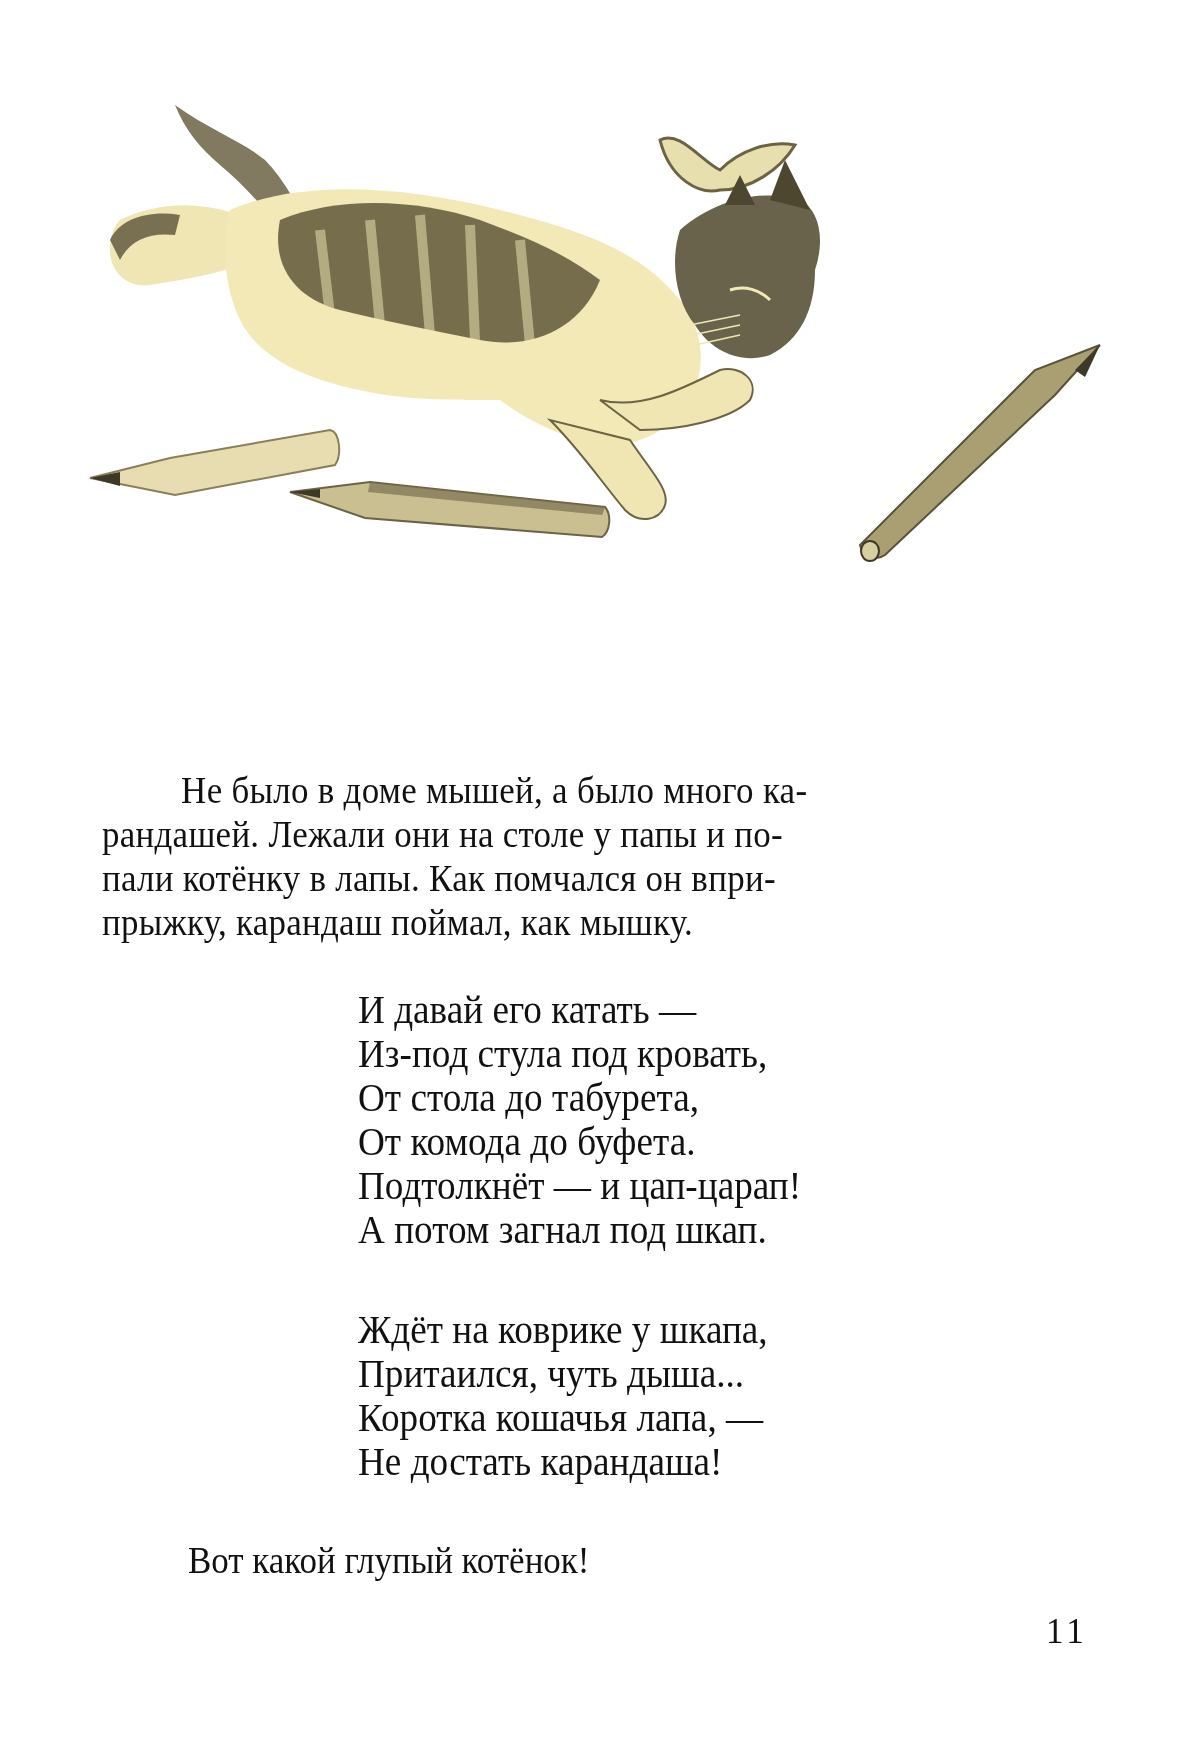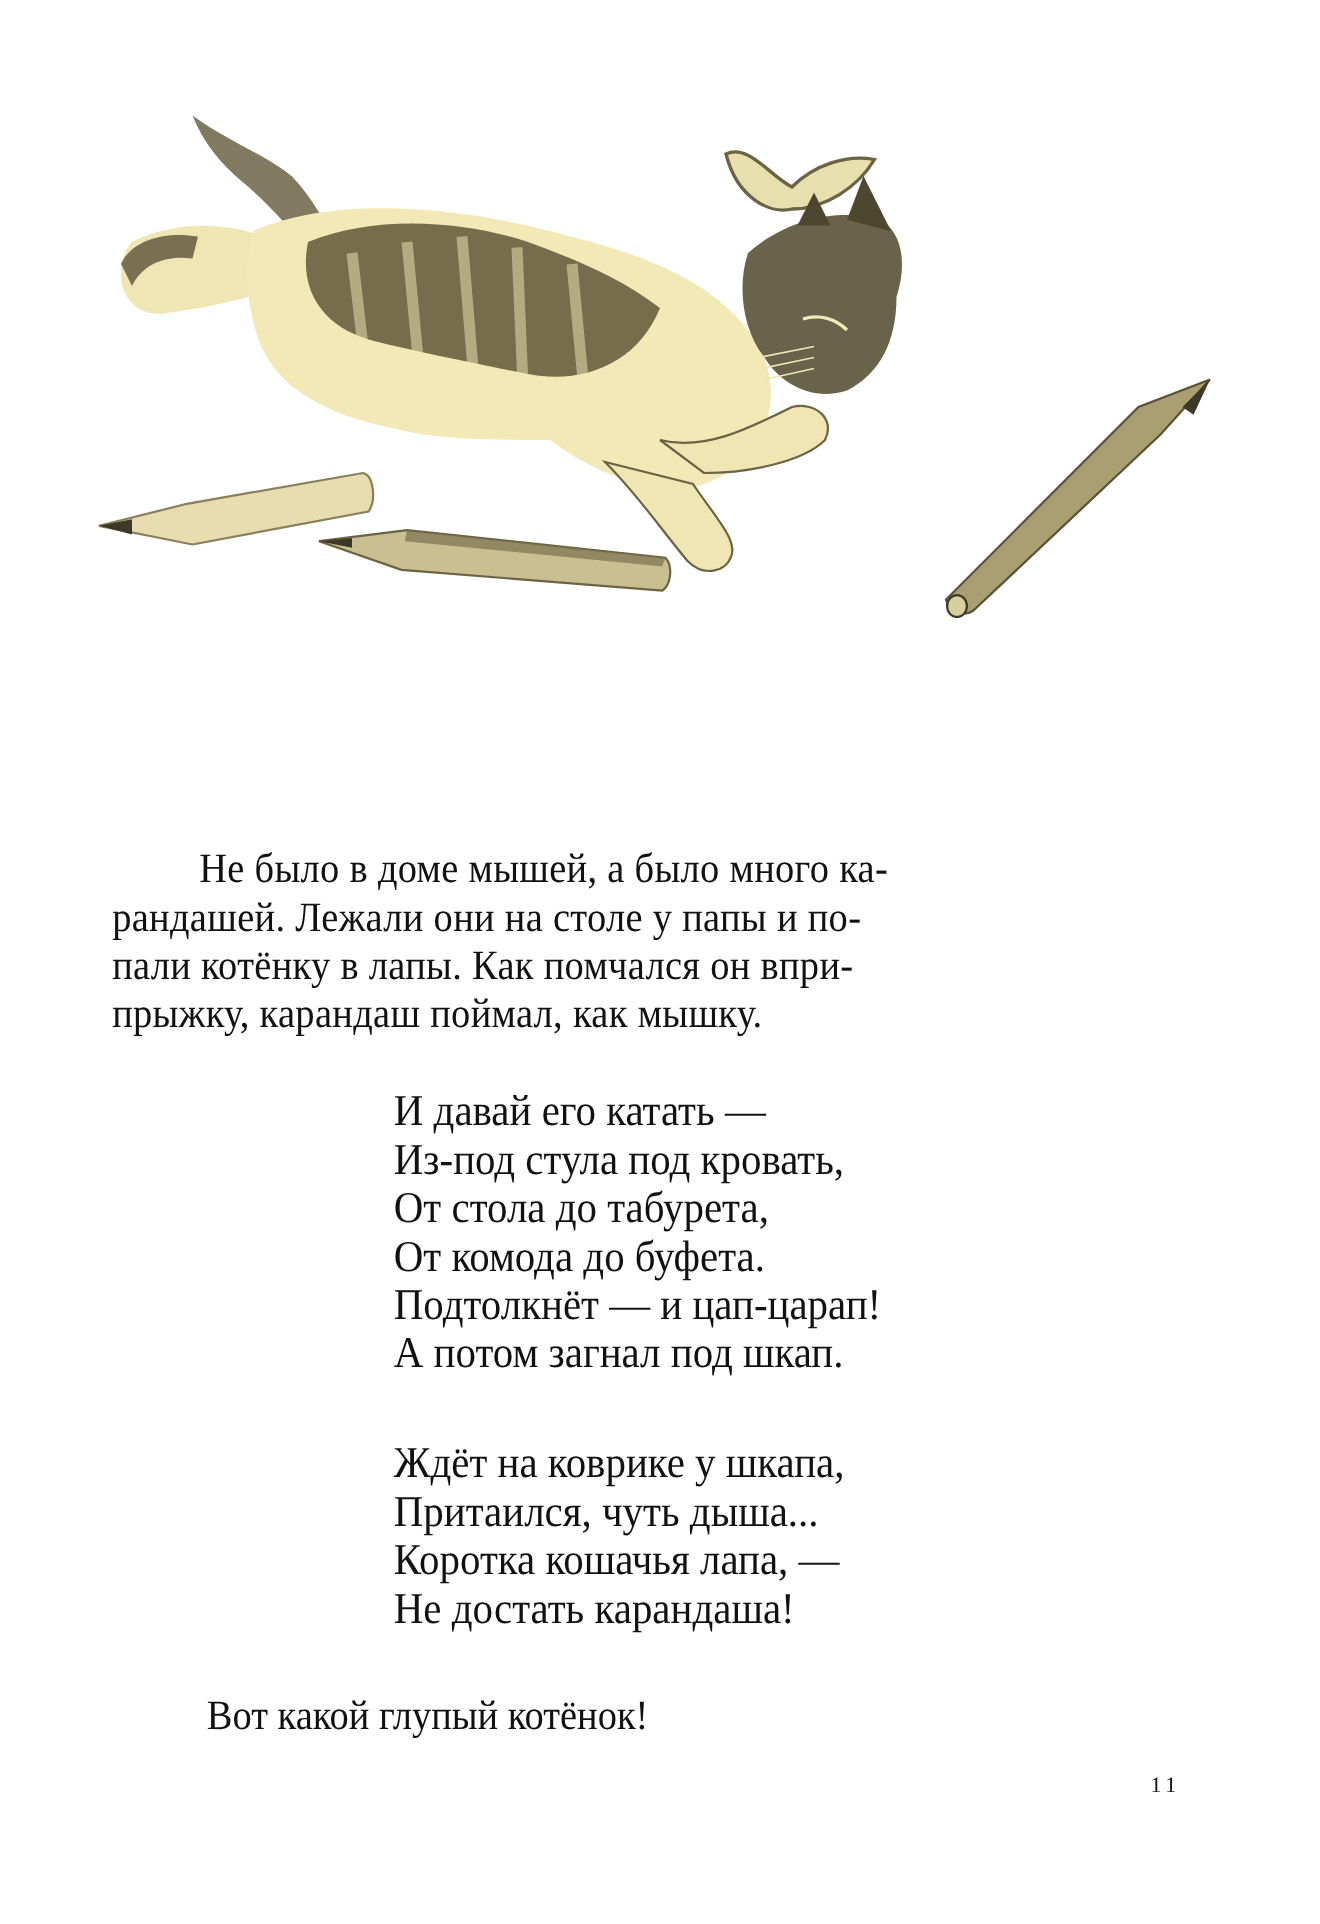--- a/index.html
+++ b/index.html
@@ -10,21 +10,21 @@
            font-size: 38px; line-height: 44px; text-align: justify; letter-spacing: 0.3px;
            transform: scaleX(0.92); transform-origin: left top; }
   .prose .indent { display: inline-block; width: 86px; }
   .stanza { position: absolute; left: 358px; font-size: 40px; line-height: 44px;
             transform: scaleX(0.93); transform-origin: left top; }
   .stanza div { white-space: nowrap; }
   .stanza-1 { top: 988px; }
   .stanza-2 { top: 1308px; }
   .closing { position: absolute; left: 188px; top: 1538px; font-size: 38px;
              transform: scaleX(0.92); transform-origin: left top; white-space: nowrap; }
-  .page-number { position: absolute; left: 1046px; top: 1612px; font-size: 20px; letter-spacing: 4px; }
+  .page-number { position: absolute; left: 1046px; top: 1612px; font-size: 35px; letter-spacing: 4px; }
 </style>
 </head>
 <body>
 
 <svg class="illustration" viewBox="0 0 1050 500" xmlns="http://www.w3.org/2000/svg">
   <g>
 
     <path d="M95,5 C130,30 160,40 185,60 C205,80 220,110 235,140 L215,150 C195,120 170,90 140,65 C120,48 105,30 95,5 Z" fill="#6b6344" opacity="0.85"></path>
 
     <path d="M40,120 C70,105 110,100 150,112 C170,120 180,140 170,160 C140,175 100,180 70,185 C45,188 30,170 30,150 C30,135 35,125 40,120 Z" fill="#efe6b4"></path>

